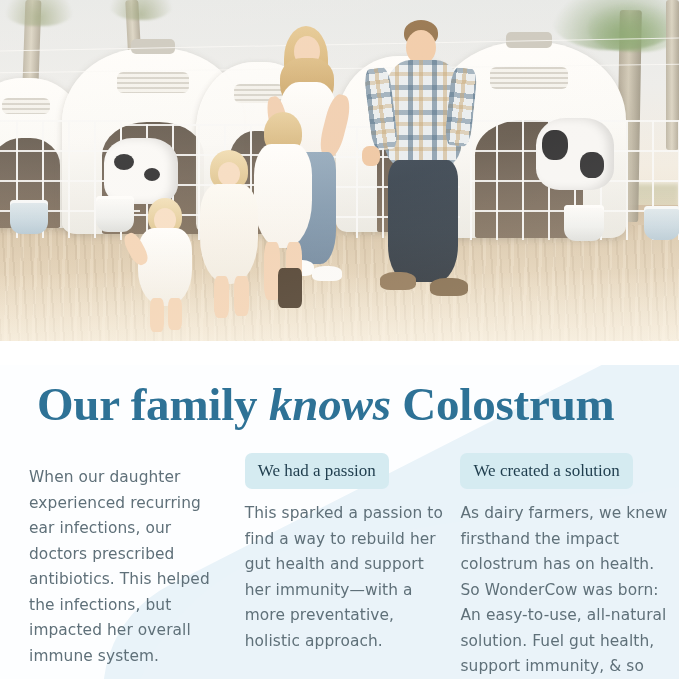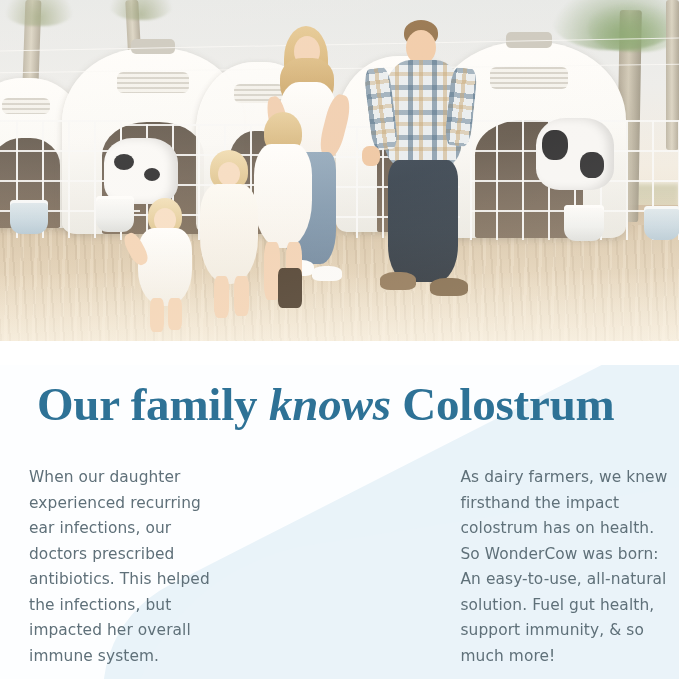--- a/index.html
+++ b/index.html
@@ -338,23 +338,26 @@
     <div class="content-inner">
       <h1 class="headline"><span>Our family </span><span class="it">knows</span><span> Colostrum</span></h1>
 
       <div class="cols">
 
         <div class="col">
           <p class="body-text">When our daughter experienced recurring ear infections, our doctors prescribed antibiotics. This helped the infections, but impacted her overall immune system.</p>
         </div>
 
         <div class="col">
+          <div class="pill">We had a passion</div>
+          <p class="body-text">This sparked a passion to find a way to rebuild her gut health and support her immunity—with a more preventative, holistic approach.</p>
         </div>
 
         <div class="col c3">
+          <div class="pill">We created a solution</div>
           <p class="body-text">As dairy farmers, we knew firsthand the impact colostrum has on health. So WonderCow was born: An easy-to-use, all-natural solution. Fuel gut health, support immunity, &amp; so much more!</p>
         </div>
 
       </div>
     </div>
   </div>
 
 </div>
 
 </body></html>

